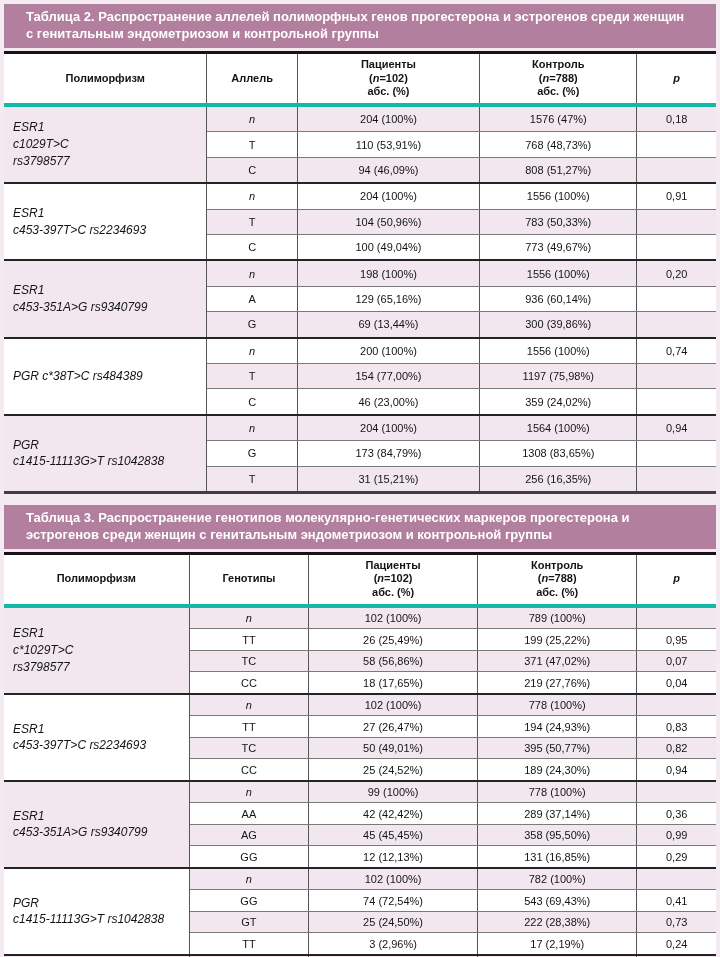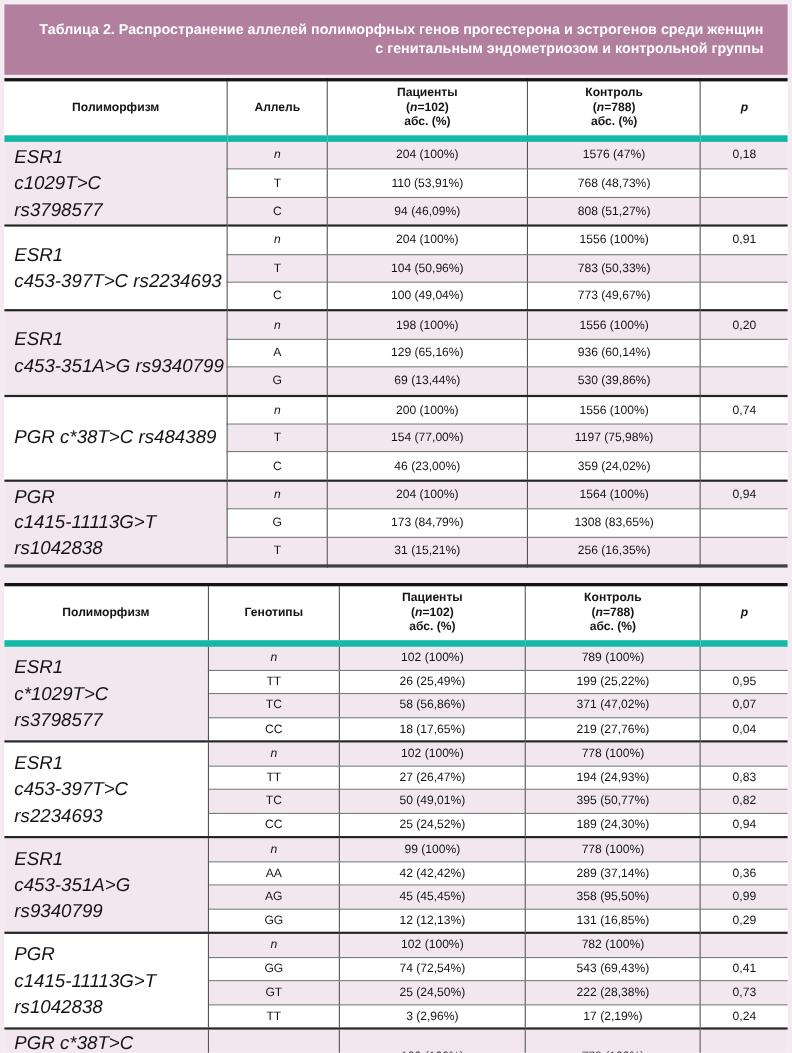--- a/index.html
+++ b/index.html
@@ -10,22 +10,22 @@
     color:#141414;
     overflow:hidden;
   }
   .wrap{padding:4px 4px 0 4px;}
   .title-band{
     background:#b27f9e;
     color:#ffffff;
     font-weight:bold;
     font-size:13px;
     line-height:1.3;
-    text-align:right;
-    padding:15px 22px;
+    text-align:left;
+    padding:5px 22px;
   }
   table{
     border-collapse:collapse;
     width:100%;
     table-layout:fixed;
     margin-top:3px;
     border-top:3px solid #141414;
     border-bottom:3px solid #3f3f3f;
     background:#ffffff;
   }
@@ -37,37 +37,37 @@
   tr > *:first-child{border-left:none;}
   tr > *:last-child{border-right:none;}
   thead th{
     background:#ffffff;
     font-weight:bold;
     font-size:11px;
     line-height:1.25;
     text-align:center;
     vertical-align:middle;
     padding:4px 2px;
-    border-bottom:6px solid #14b8a6;
+    border-bottom:4px solid #14b8a6;
   }
   tbody td{
     font-size:11px;
     text-align:center;
     vertical-align:middle;
     padding:1px 2px;
     border-top:1px solid #7a7a7a;
     border-bottom:1px solid #7a7a7a;
   }
   tr.group-start td{border-top:2px solid #242424;}
   td.poly{
     text-align:left;
     font-style:italic;
     padding-left:9px;
     line-height:1.4;
-    font-size:17px;
+    font-size:12px;
   }
   .shaded{background:#f2e7ef;}
   .plain{background:#ffffff;}
   .t2 tbody td{height:22.4px;}
   .t3 tbody td{height:18.5px;}
   .t2 col:nth-child(1){width:28.5%;}
   .t2 col:nth-child(2){width:12.7%;}
   .t2 col:nth-child(3){width:25.6%;}
   .t2 col:nth-child(4){width:22.1%;}
   .t2 col:nth-child(5){width:11.1%;}
@@ -151,21 +151,21 @@
           </tr>
           <tr>
             <td class="plain">A</td>
             <td class="plain">129 (65,16%)</td>
             <td class="plain">936 (60,14%)</td>
             <td class="plain"></td>
           </tr>
           <tr>
             <td class="shaded">G</td>
             <td class="shaded">69 (13,44%)</td>
-            <td class="shaded">530 (39,86%)</td>
+            <td class="shaded">300 (39,86%)</td>
             <td class="shaded"></td>
           </tr>
           <tr class="group-start">
             <td rowspan="3" class="poly plain">PGR c*38T&gt;C rs484389</td>
             <td class="plain"><i>n</i></td>
             <td class="plain">200 (100%)</td>
             <td class="plain">1556 (100%)</td>
             <td class="plain">0,74</td>
           </tr>
           <tr>
@@ -199,20 +199,21 @@
             <td class="shaded">256 (16,35%)</td>
             <td class="shaded"></td>
           </tr>
         </tbody>
     </table>
   </section>
 
   <div class="gap"></div>
 
   <section>
+    <div class="title-band">Таблица 3. Распространение генотипов молекулярно-генетических маркеров прогестерона и эстрогенов среди женщин с генитальным эндометриозом и контрольной группы</div>
     <table class="t3">
       <colgroup>
           <col>
           <col>
           <col>
           <col>
           <col>
         </colgroup>
       <thead>
           <tr>

